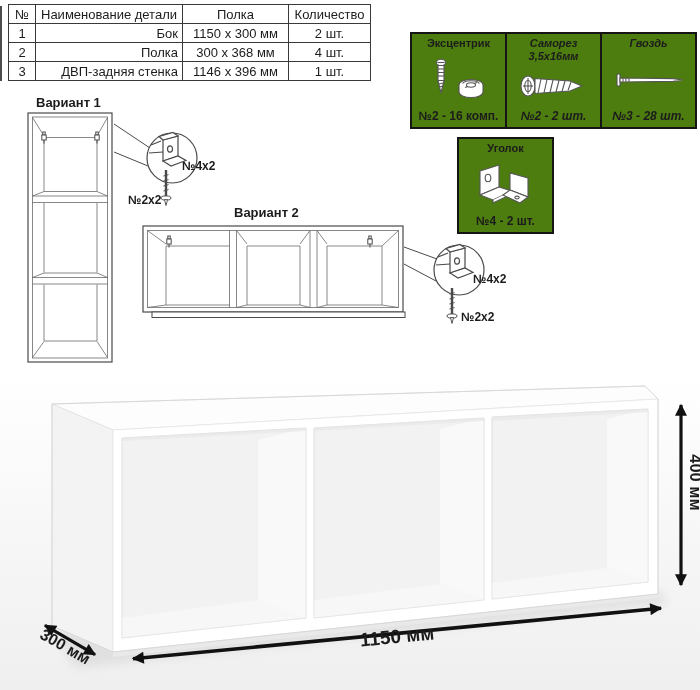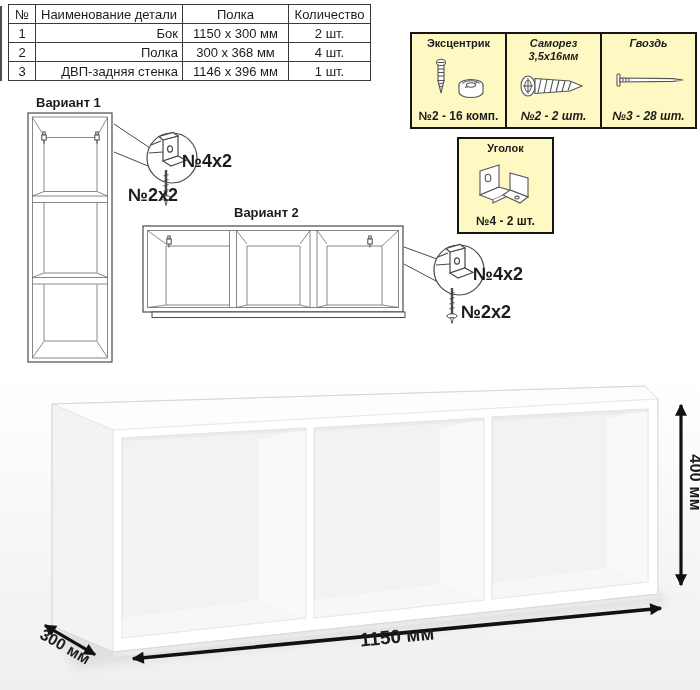--- a/index.html
+++ b/index.html
@@ -31,31 +31,31 @@
   }
   table.parts td.name { text-align: right; }
 
   
   .hw { position:absolute; left:410px; top:32px; width:289px; height:193px; }
   .hw-row1 { display:flex; }
   .hw-row2 { position:absolute; left:47px; top:94px; display:flex;margin-top:11px; }
   .hw-cell {
     width:97px; height:97px;
     border:2px solid #151515;
-    background:#fef9c3;
+    background:#4d7c0f;
     display:flex; flex-direction:column; align-items:center;
   }
   .hw-cell + .hw-cell { margin-left:-2px;font-style:italic; }
   .hw-title { font-size:11px; font-weight:700; text-align:center; margin-top:3px; line-height:1.2; width:88px; }
   .hw-iconbox { flex:1; display:flex; align-items:center; justify-content:center; width:100%; }
   .hw-label { font-size:12px; font-weight:700; margin:0 0 4px; white-space:nowrap; }
 
   .lbl { position:absolute; white-space:nowrap; }
   .variant-title { font-size:13px; font-weight:700; }
-  .callout-label { font-size:18px; font-weight:700; }
+  .callout-label { font-size:12px; font-weight:700;margin-top:8px; }
 
   .dim { font-weight:700; text-align:center; }
   .dim-width  { left:327px; top:626px; width:140px; font-size:19px; transform:rotate(-5.5deg); }
   .dim-depth  { left:15px;  top:638px; width:100px; font-size:16px; transform:rotate(30deg); }
   .dim-height { left:645px; top:473px; width:100px; font-size:16.5px; transform:rotate(90deg); }
 </style>
 </head>
 <body>
 
 <div class="page">

